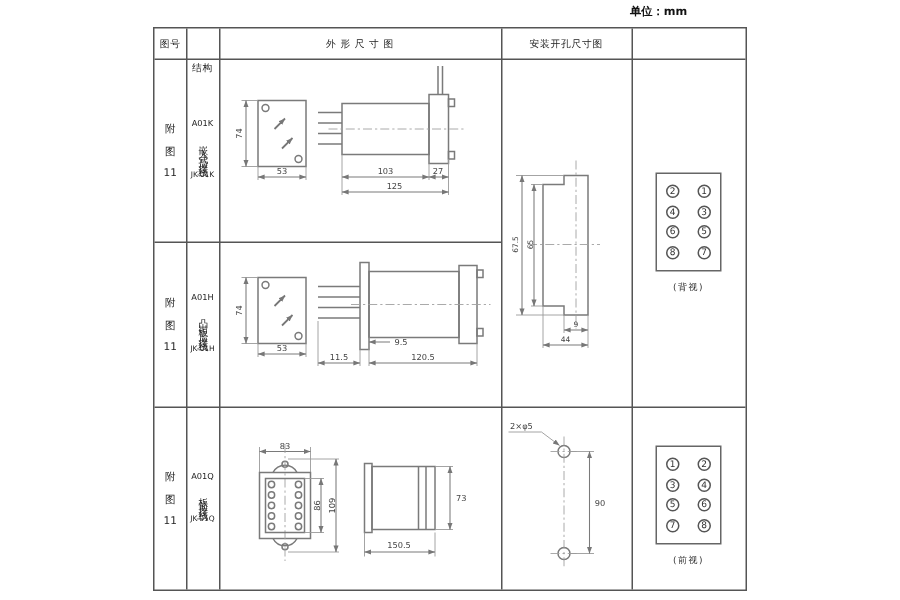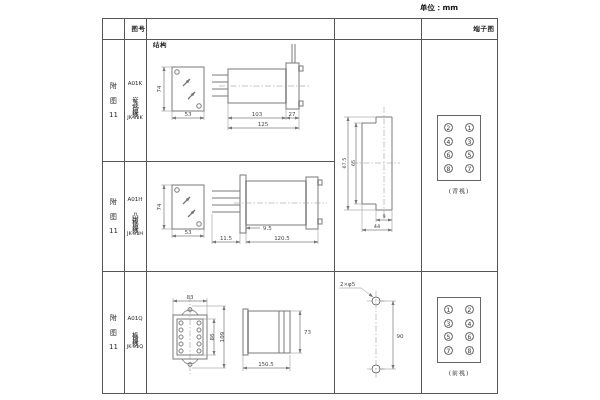--- a/index.html
+++ b/index.html
@@ -4,21 +4,21 @@
 <style>
   html,body{margin:0;padding:0;}
   body{width:600px;height:400px;background:#fff;position:relative;overflow:hidden;
        font-family:"DejaVu Sans","Liberation Sans",sans-serif;color:#222;}
   .unit{position:absolute;left:420px;top:3px;width:77px;text-align:left;
         font-size:7.5px;font-weight:600;color:#111;}
   .tbl{position:absolute;left:102px;top:18px;width:394px;height:374px;border:1px solid #555;}
   .vl{position:absolute;top:0;height:100%;width:1px;background:#555;}
   .hl{position:absolute;height:1px;background:#555;}
   .cell{position:absolute;display:flex;align-items:center;justify-content:center;box-sizing:border-box;}
-  .hdr{font-size:6.5px;font-weight:700;letter-spacing:0.5px;white-space:nowrap;margin-left:25px;}
+  .hdr{font-size:6.5px;font-weight:400;letter-spacing:0.5px;white-space:nowrap;}
   .figcell{flex-direction:column;gap:5px;font-size:7px;}
   .structcell{flex-direction:column;gap:5px;}
   .model{font-size:5.5px;}
   .desc{writing-mode:vertical-rl;text-orientation:upright;font-size:6.5px;letter-spacing:3px;}
   .code{font-size:5px;white-space:nowrap;}
   .tcell{flex-direction:column;align-items:center;justify-content:flex-start;}
   .tbox{width:44px;height:66px;border:1px solid #666;display:grid;
         grid-template-columns:auto auto;grid-template-rows:repeat(4,1fr);
         justify-content:space-between;align-content:space-between;
         align-items:center;padding:5px 6px;box-sizing:border-box;background:#fff;}
@@ -43,21 +43,22 @@
   <div class="vl" style="left:21px"></div>
   <div class="vl" style="left:43px"></div>
   <div class="vl" style="left:231px"></div>
   <div class="vl" style="left:318px"></div>
   <div class="hl" style="top:20px;left:0;width:394px"></div>
   <div class="hl" style="top:142px;left:0;width:231px"></div>
   <div class="hl" style="top:252px;left:0;width:394px"></div>
 
   <div class="cell hdr" style="left:0;top:0;width:21px;height:20px">图号</div>
   <div class="cell hdr" style="left:21px;top:16px;width:22px;height:20px">结构</div>
-  <div class="cell hdr" style="left:318px;top:0;width:76px;height:20px">端子图</div>
+  <div class="cell hdr" style="left:43px;top:0;width:188px;height:20px">外 形 尺 寸 图</div>
+  <div class="cell hdr" style="left:231px;top:0;width:87px;height:20px">安装开孔尺寸图</div>
 
   <div class="cell figcell" style="left:0;top:20px;width:21px;height:122px">
     <span>附</span>
     <span>图</span>
     <span>11</span>
   </div>
   <div class="cell structcell" style="left:21px;top:20px;width:22px;height:122px">
     <span class="model">A01K</span>
     <span class="desc">嵌入式后接线</span>
     <span class="code">JK-01K</span>

